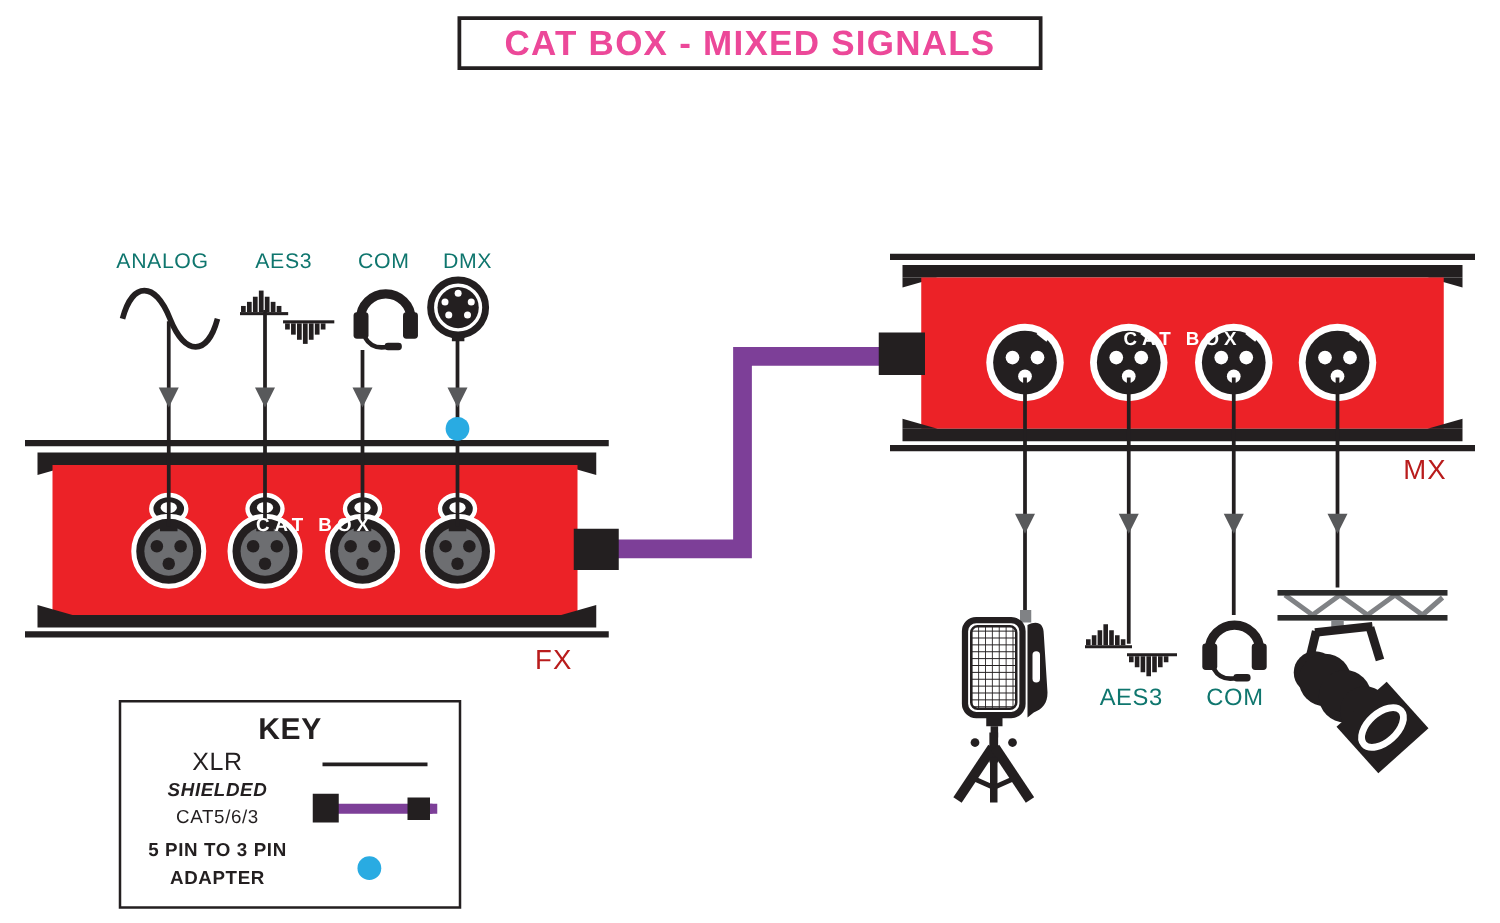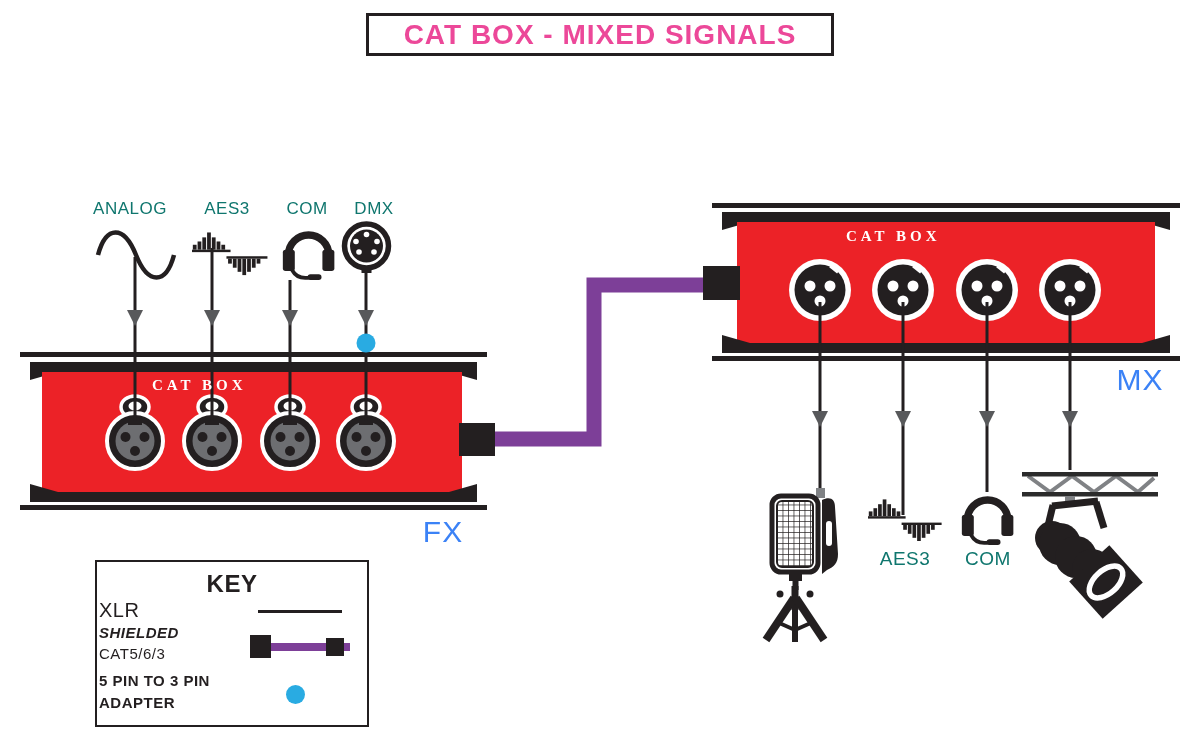--- a/index.html
+++ b/index.html
@@ -4,26 +4,26 @@
 <style>
   html,body{margin:0;padding:0;background:#ffffff;}
   #canvas{position:relative;width:1200px;height:738px;background:#ffffff;overflow:hidden;
           font-family:"Liberation Sans", sans-serif;color:#231F20;}
   .abs{position:absolute;}
   #artwork{position:absolute;left:0;top:0;}
   .title-box{left:366px;top:13px;width:462px;height:37px;border:3px solid #231F20;
              display:flex;align-items:center;justify-content:center;
              font-weight:bold;font-size:28px;letter-spacing:1px;color:#ec4899;}
   .io-label{width:120px;text-align:center;font-size:17px;letter-spacing:.5px;color:#0f766e;}
-  .box-name{width:80px;text-align:center;font-size:30px;letter-spacing:1px;color:#3b82f6;}
-  .panel-label{width:200px;text-align:left;color:#ffffff;font-family:Liberation Serif, serif;
-               font-weight:bold;font-size:15px;letter-spacing:4px;}
+  .box-name{width:80px;text-align:center;font-size:22px;letter-spacing:1px;color:#b91c1c;}
+  .panel-label{width:200px;text-align:center;color:#ffffff;font-family:Liberation Sans, sans-serif;
+               font-weight:bold;font-size:15px;letter-spacing:4px;margin-top:35px;}
   .key-box{left:95px;top:560px;width:270px;height:163px;border:2.5px solid #231F20;}
   .key-title{left:0;top:8px;width:270px;text-align:center;font-weight:bold;font-size:24px;letter-spacing:.5px;}
-  .key-label{width:150px;text-align:left;font-size:20px;letter-spacing:.5px;}
+  .key-label{width:150px;text-align:center;font-size:20px;letter-spacing:.5px;}
   .k-bold{font-weight:bold;}
   .k-italic{font-style:italic;}
   .k-small{font-size:15px;}
 </style>
 </head>
 <body>
 
 <div id="canvas">
 
 <svg id="artwork" width="1200" height="738" viewBox="0 0 1200 738">

